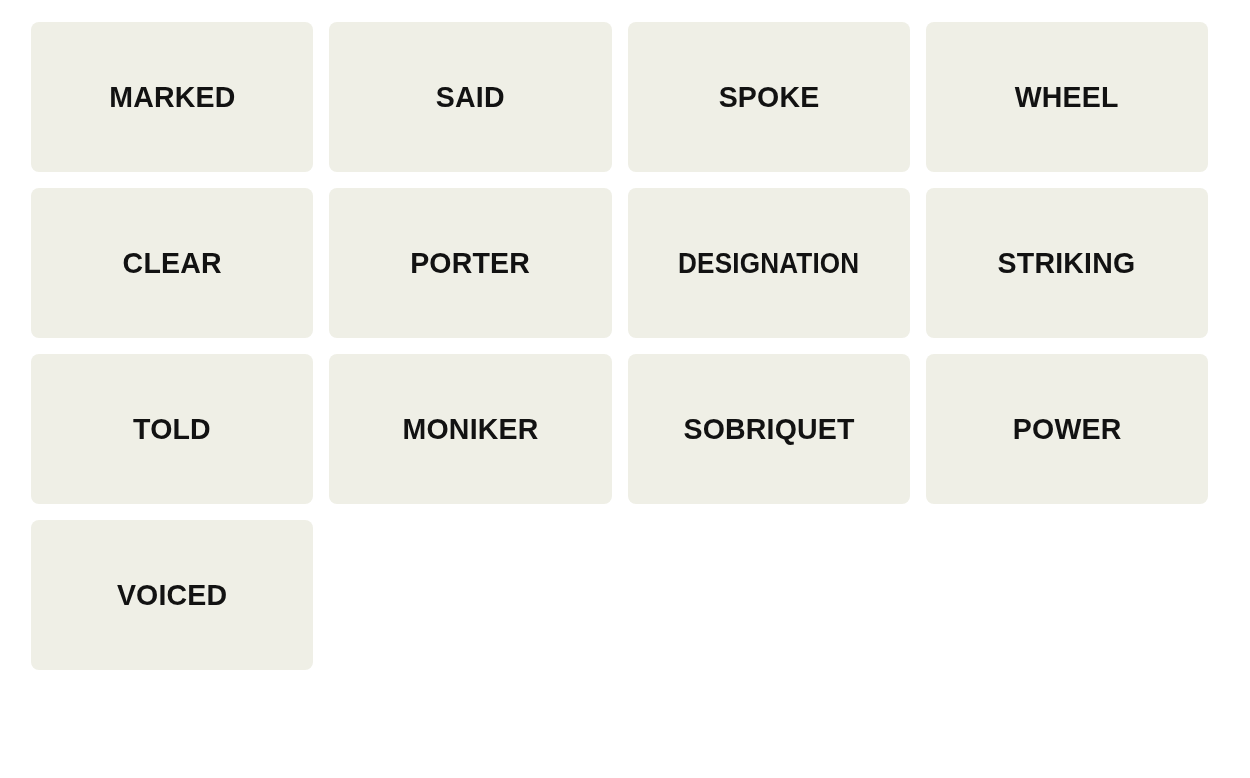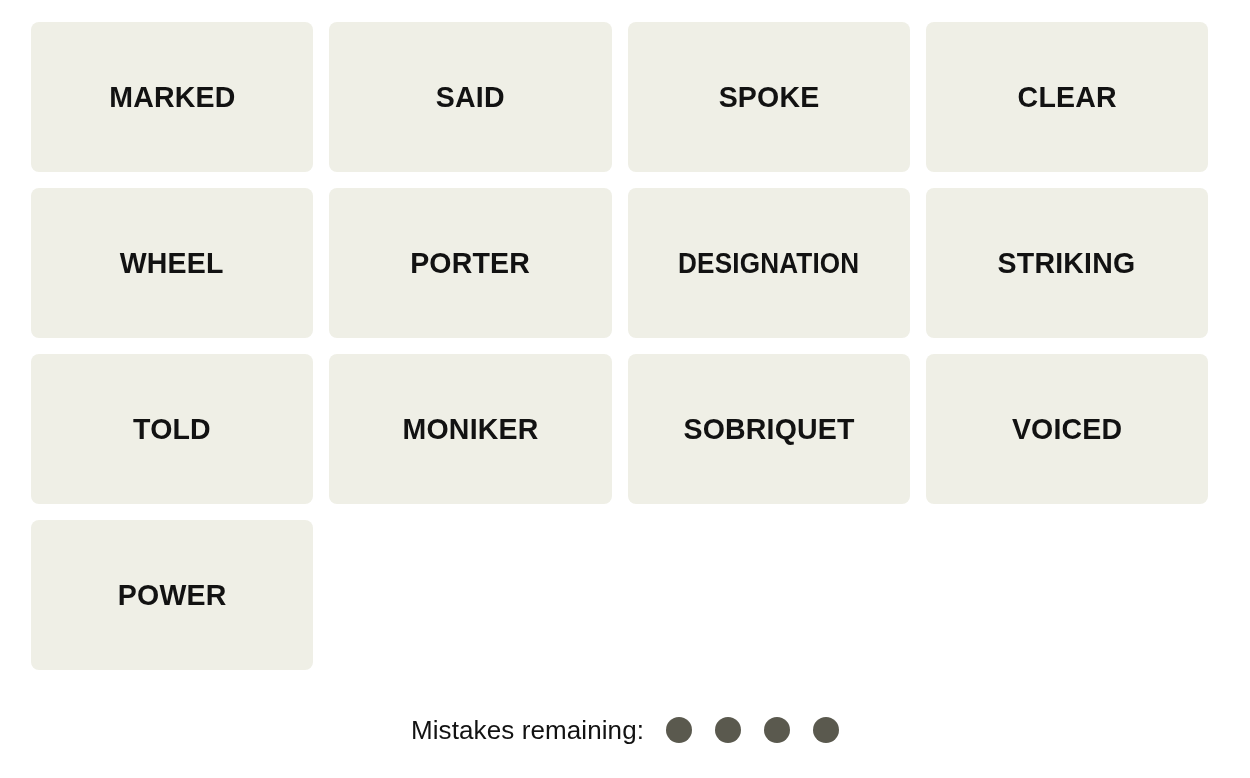--- a/index.html
+++ b/index.html
@@ -121,25 +121,25 @@
 
     <button class="tile">
       <span class="tile-label">SAID</span>
     </button>
 
     <button class="tile">
       <span class="tile-label">SPOKE</span>
     </button>
 
     <button class="tile">
-      <span class="tile-label">CLEAR</span>
+      <span class="tile-label">WHEEL</span>
     </button>
 
     <button class="tile">
-      <span class="tile-label">WHEEL</span>
+      <span class="tile-label">CLEAR</span>
     </button>
 
 
     <button class="tile">
       <span class="tile-label">PORTER</span>
     </button>
 
 
     <button class="tile">
       <span class="tile-label long">DESIGNATION</span>
@@ -156,32 +156,23 @@
 
     <button class="tile">
       <span class="tile-label">MONIKER</span>
     </button>
 
     <button class="tile">
       <span class="tile-label">SOBRIQUET</span>
     </button>
 
     <button class="tile">
-      <span class="tile-label">VOICED</span>
+      <span class="tile-label">POWER</span>
     </button>
 
     <button class="tile">
-      <span class="tile-label">POWER</span>
+      <span class="tile-label">VOICED</span>
     </button>
 
   </div>
 
-  <div id="mistakes-row">
-    <span id="mistakes-label">Mistakes remaining:</span>
-    <span id="mistakes-dots">
-      <span class="mistake-dot"></span>
-      <span class="mistake-dot"></span>
-      <span class="mistake-dot"></span>
-      <span class="mistake-dot"></span>
-    </span>
-  </div>
 
 </div>
 
 </body></html>

